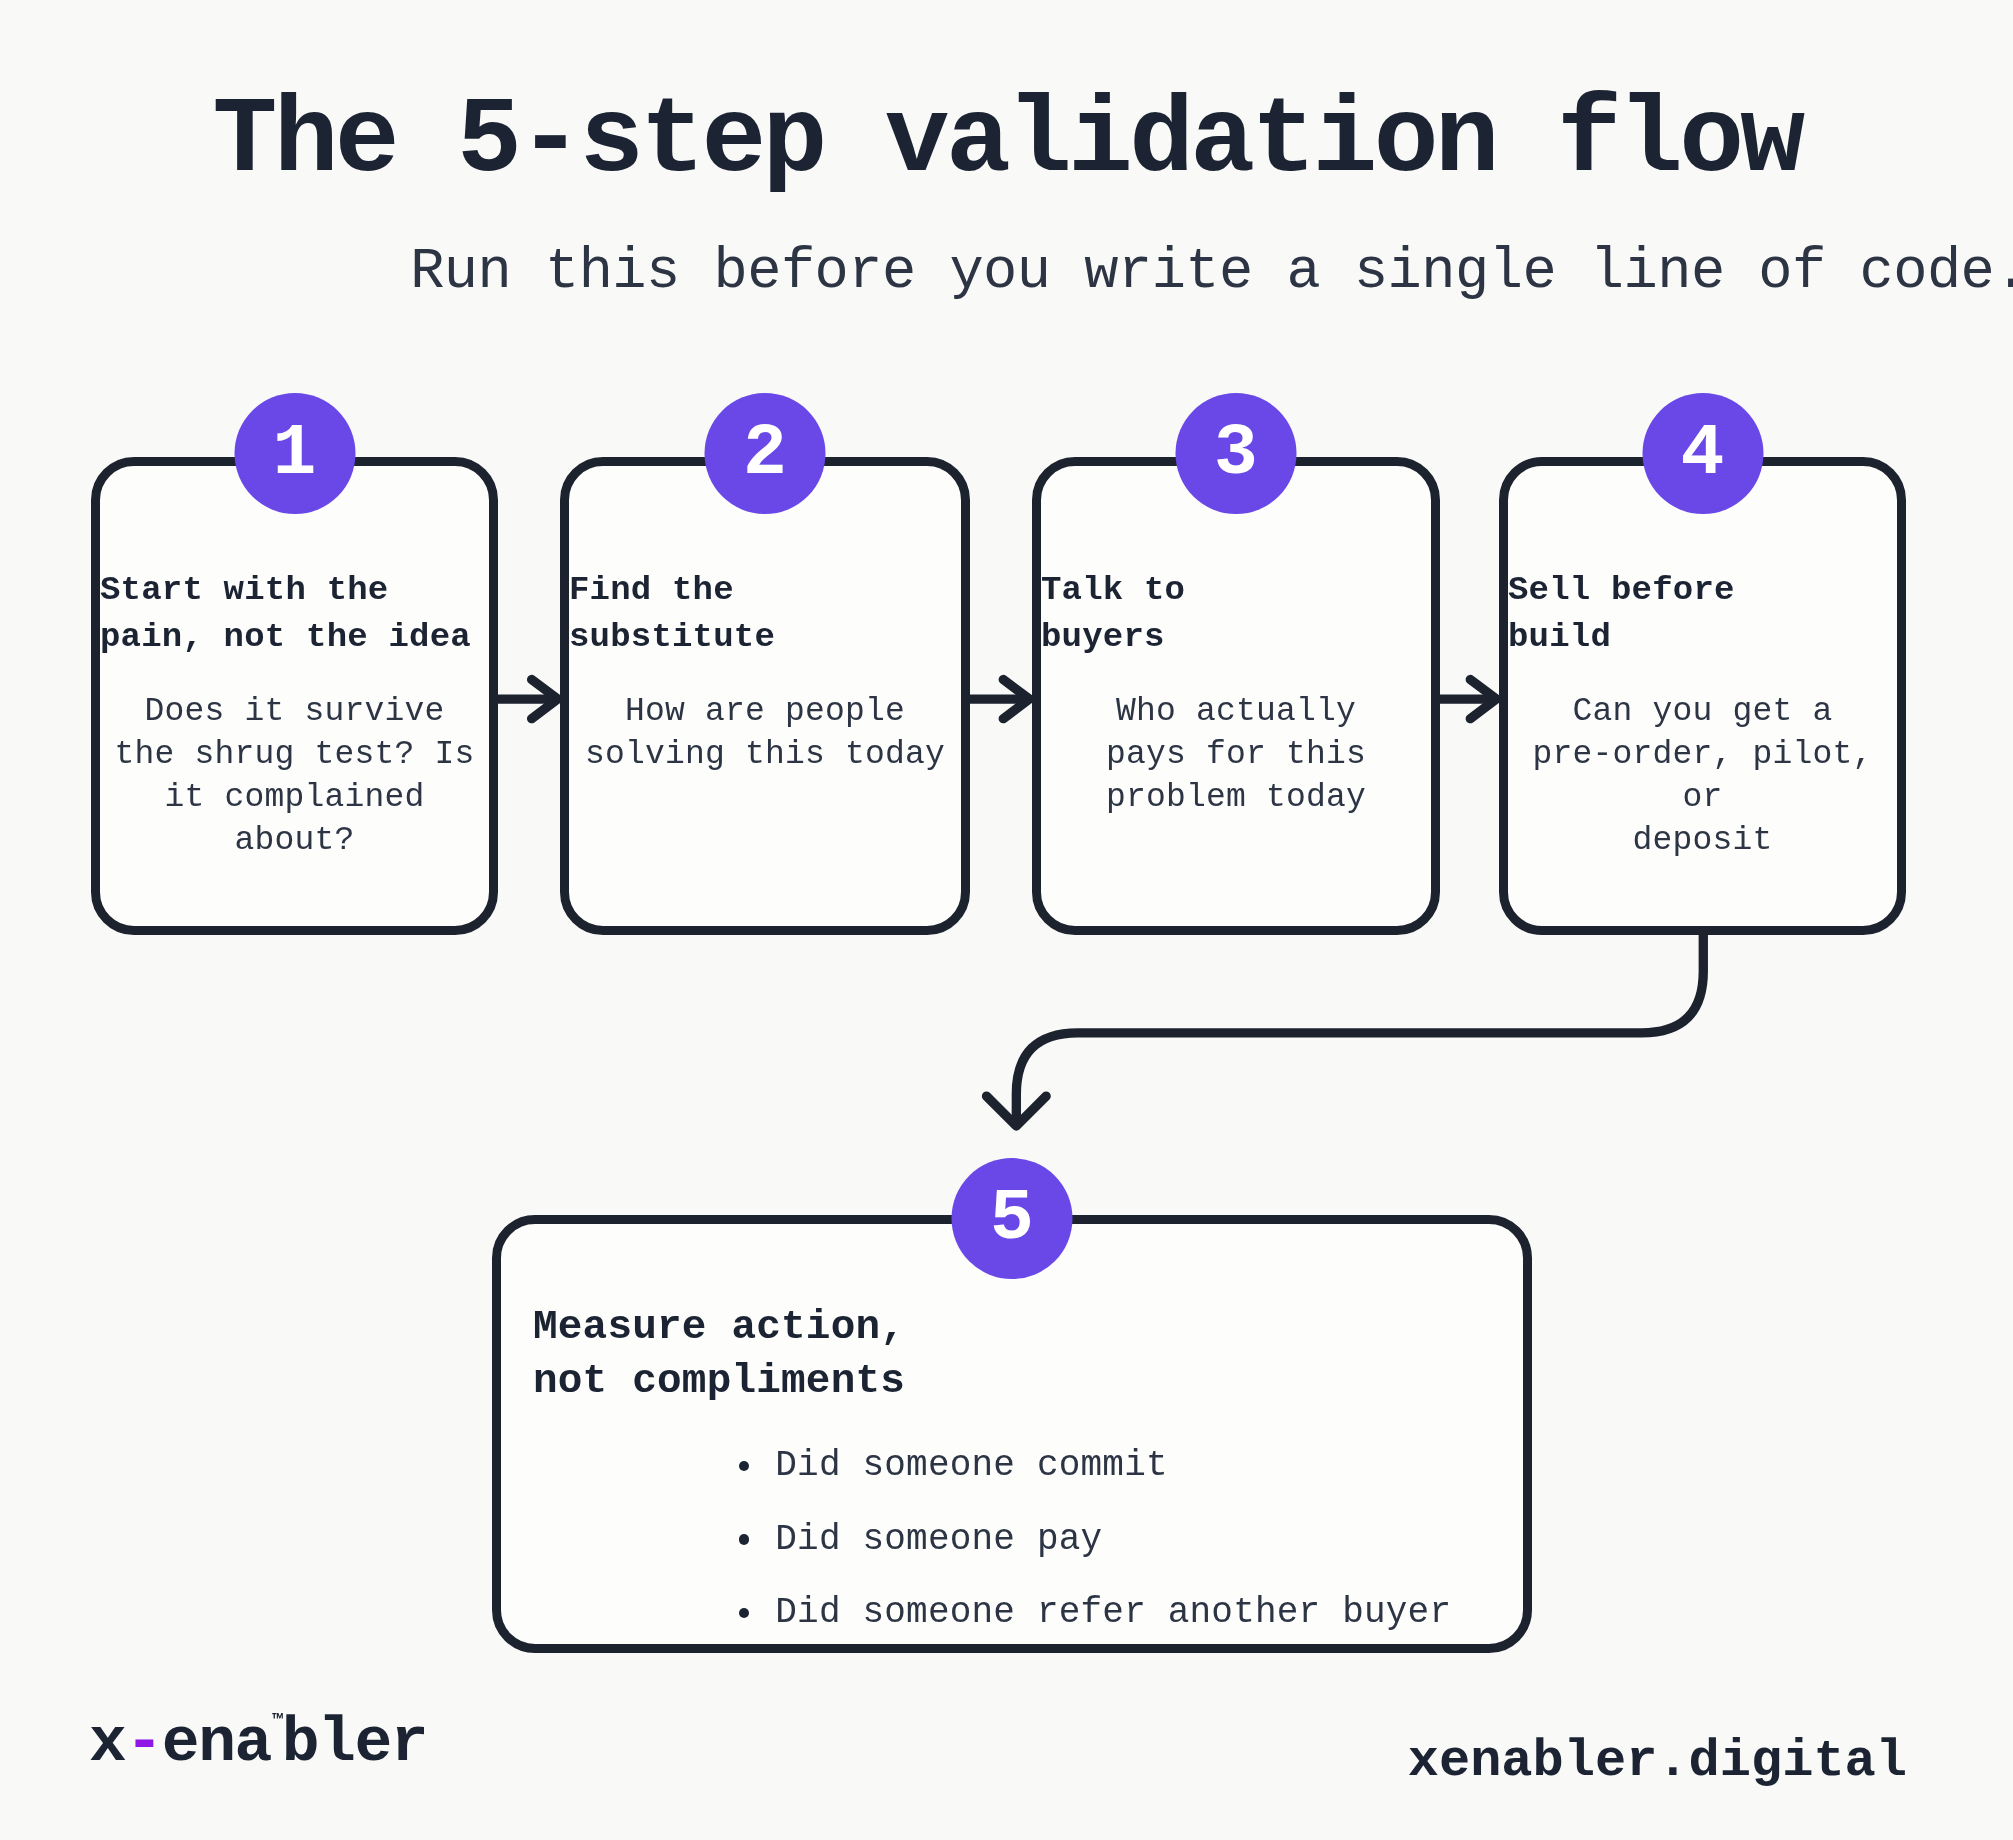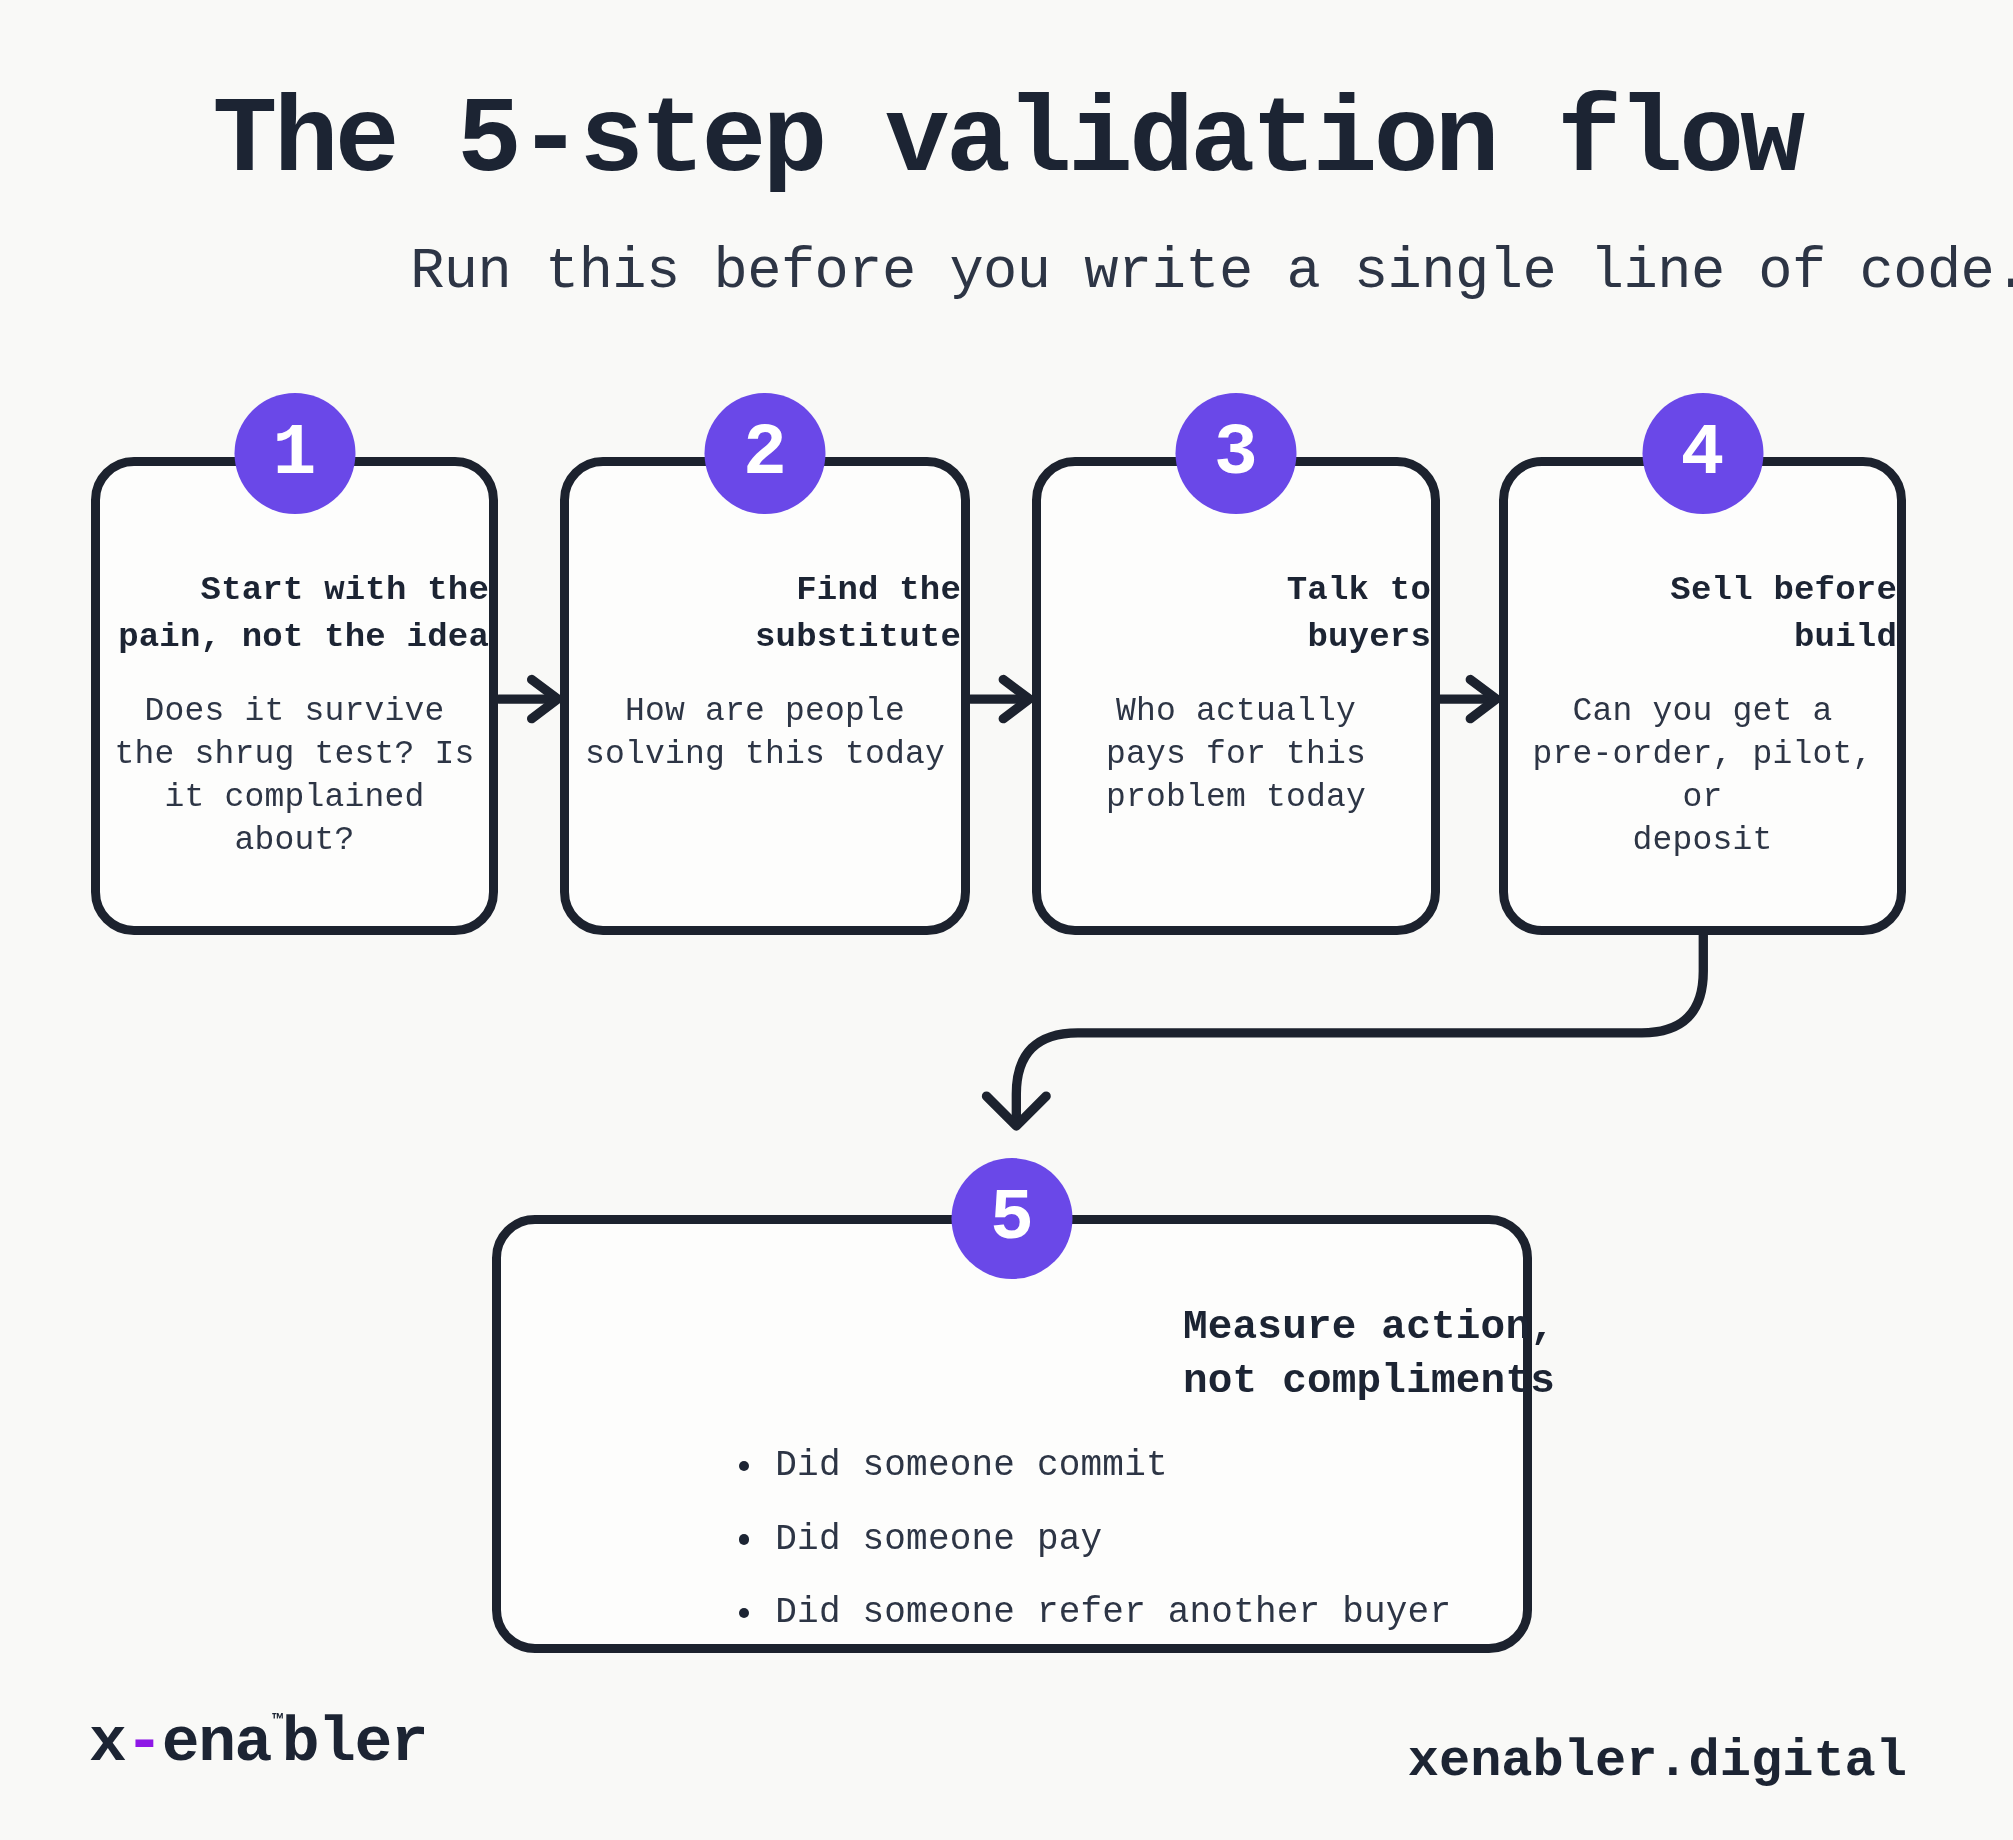--- a/index.html
+++ b/index.html
@@ -47,21 +47,21 @@
     display:flex;align-items:center;justify-content:center;
     z-index:3;
   }
   .card-5 .badge{top:-66px;}
   .badge span{
     color:var(--badge-text,#FFFFFF);
     font-size:73px;font-weight:700;line-height:1;
   }
   .card-title{
     position:absolute;top:101px;left:0;width:100%;margin:0;
-    text-align:right;white-space:pre-line;
+    text-align:left;white-space:pre-line;
     font-size:34px;font-weight:700;line-height:47px;letter-spacing:0.2px;
     color:var(--ink,#1C2433);
   }
   .card-body{
     position:absolute;top:224px;left:0;width:100%;margin:0;
     text-align:center;white-space:pre-line;
     font-size:33px;font-weight:400;line-height:43px;letter-spacing:0.2px;
     color:var(--ink-soft,#2D3545);
   }
   .card-5 .card-title{top:76px;font-size:41px;line-height:54px;margin-left:32px;}

